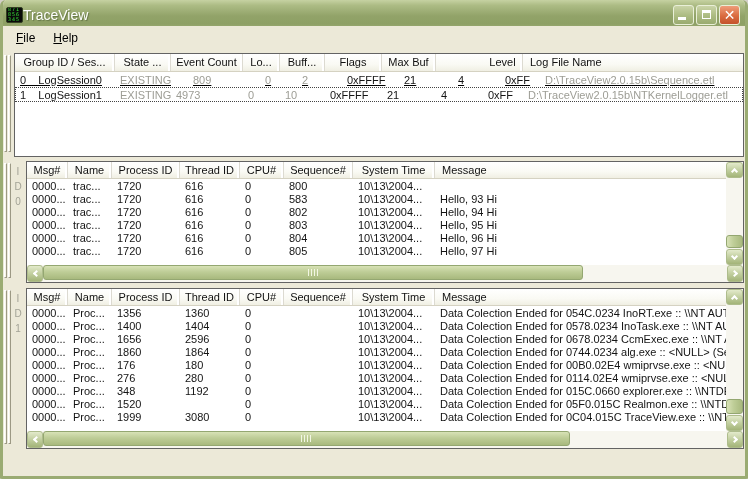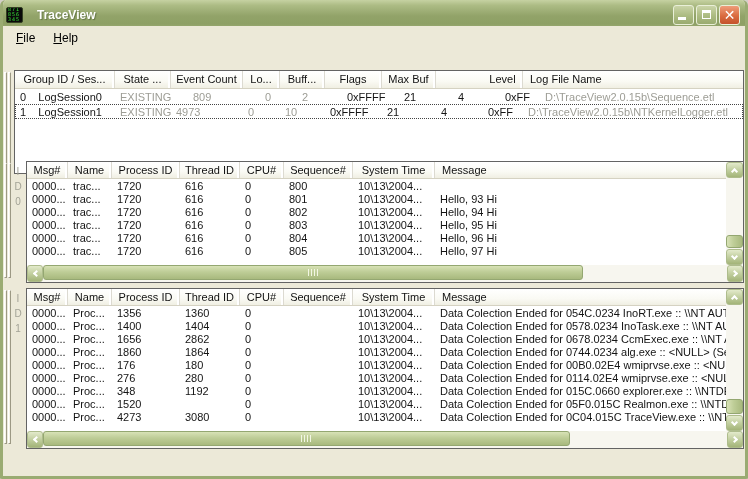--- a/index.html
+++ b/index.html
@@ -6,21 +6,21 @@
   *{box-sizing:border-box;}
   .window{position:relative;width:748px;height:479px;background:#ECE9D8;
     border:3px solid #9AAB72;border-top:none;border-radius:6px 6px 2px 2px;overflow:hidden;}
   
   .titlebar{position:absolute;top:0;left:-3px;right:-3px;height:29px;
     background:linear-gradient(180deg,#C6D2A2 0%,#ADBC85 18%,#92A369 55%,#8EA065 82%,#9CAC74 100%);
     border-radius:6px 6px 0 0;display:flex;align-items:center;padding:0 6px;}
   .appicon{width:17px;height:16px;background:#0A0A0A;border:1px solid #324022;border-radius:2px;
     color:#37E437;font-family:"DejaVu Sans Mono",monospace;font-size:5px;line-height:5px;
     display:flex;flex-direction:column;justify-content:center;padding-left:1px;letter-spacing:1px;overflow:hidden;}
-  .title{color:#FFFFFF;font-weight:bold;font-size:12px;margin-left:14px;text-shadow:1px 1px 1px #647545;flex:1;}
+  .title{color:#FFFFFF;font-weight:normal;font-size:14px;margin-left:0;text-shadow:1px 1px 1px #647545;flex:1;}
   .winbtns{display:flex;gap:2px;margin-right:2px;}
   .wbtn{width:21px;height:20px;border-radius:3px;border:1px solid #E9EFD8;display:flex;align-items:center;justify-content:center;position:relative;}
   .wbtn.olive{background:linear-gradient(180deg,#CAD4A8 0%,#AEBD84 50%,#9AAB70 100%);}
   .wbtn.red{background:linear-gradient(180deg,#EE9D7A 0%,#DA6B3F 55%,#C4522B 100%);}
   .glyph-min{position:absolute;left:4px;bottom:4px;width:8px;height:3px;background:#FFFFFF;}
   .glyph-max{width:9px;height:9px;border:1px solid #FFFFFF;border-top:3px solid #FFFFFF;}
   .glyph-x{color:#FFFFFF;font-weight:bold;font-size:14px;line-height:14px;font-family:"DejaVu Sans",sans-serif;}
   
   .menubar{position:absolute;top:26px;left:0;right:0;height:24px;display:flex;align-items:center;padding-left:4px;background:#ECE9D8;}
   .menuitem{padding:3px 9px;font-size:12px;color:#000;}
@@ -92,40 +92,40 @@
           <span class="glyph-x">✕</span>
         </div>
     </div>
   </div>
 
   <div class="menubar">
     <span class="menuitem"><u>F</u><span>ile</span></span>
     <span class="menuitem"><u>H</u><span>elp</span></span>
   </div>
 
-  <div class="pane" style="top:70px;height:104px;">
+  <div class="pane" style="top:53px;height:104px;">
     <div class="grip-strip" style="width:10px;">
       <div class="gline"></div>
       <div class="gline"></div>
     </div>
     <div class="listbox">
       <div class="hdr" style="height:18px;">
           <div class="th" style="width: 100px;">Group ID / Ses...</div>
           <div class="th" style="width: 56px;">State ...</div>
           <div class="th" style="width: 72px;">Event Count</div>
           <div class="th" style="width: 37px;">Lo...</div>
           <div class="th" style="width: 45px;">Buff...</div>
           <div class="th" style="width: 57px;">Flags</div>
           <div class="th" style="width: 54px;">Max Buf</div>
           <div class="th" style="width: 47px; margin-top: 19px;">Min Buf</div>
           <div class="th" style="width: 40px;">Level</div>
           <div class="th flex">Log File Name</div>
         </div>
       <div class="rows">
-          <div class="tr" style="height: 15px;">
+          <div class="tr" style="height: 15px; text-decoration: underline;">
             <div class="td" style="width: 100px;">0    LogSession0</div>
             <div class="td gray" style="width: 56px;">EXISTING</div>
             <div class="td gray" style="width: 72px; margin-left: 17px;">809</div>
             <div class="td gray" style="width: 37px;">0</div>
             <div class="td gray" style="width: 45px;">2</div>
             <div class="td" style="width: 57px;">0xFFFF</div>
             <div class="td" style="width: 54px;">21</div>
             <div class="td" style="width: 47px;">4</div>
             <div class="td" style="width: 40px;">0xFF</div>
             <div class="td flex gray">D:\TraceView2.0.15b\Sequence.etl</div>
@@ -176,21 +176,21 @@
             <div class="td" style="width: 44px;">0</div>
             <div class="td" style="width: 69px;">800</div>
             <div class="td" style="width: 82px;">10\13\2004...</div>
           </div>
           <div class="tr" style="height: 13px;">
             <div class="td" style="width: 41px;">0000...</div>
             <div class="td" style="width: 44px;">trac...</div>
             <div class="td" style="width: 68px;">1720</div>
             <div class="td" style="width: 60px;">616</div>
             <div class="td" style="width: 44px;">0</div>
-            <div class="td" style="width: 69px;">801</div>
+            <div class="td" style="width: 69px;">583</div>
             <div class="td" style="width: 82px;">10\13\2004...</div>
             <div class="td flex">Hello, 93 Hi</div>
           </div>
           <div class="tr" style="height: 13px;">
             <div class="td" style="width: 41px;">0000...</div>
             <div class="td" style="width: 44px;">trac...</div>
             <div class="td" style="width: 68px;">1720</div>
             <div class="td" style="width: 60px;">616</div>
             <div class="td" style="width: 44px;">0</div>
             <div class="td" style="width: 69px;">802</div>
@@ -294,21 +294,21 @@
             <div class="td" style="width: 60px;">1404</div>
             <div class="td" style="width: 44px;">0</div>
             <div class="td" style="width: 69px;"></div>
             <div class="td" style="width: 82px;">10\13\2004...</div>
             <div class="td flex">Data Colection Ended for 0578.0234 InoTask.exe :: \\NT AUT</div>
           </div>
           <div class="tr" style="height: 13px;">
             <div class="td" style="width: 41px;">0000...</div>
             <div class="td" style="width: 44px;">Proc...</div>
             <div class="td" style="width: 68px;">1656</div>
-            <div class="td" style="width: 60px;">2862</div>
+            <div class="td" style="width: 60px;">2596</div>
             <div class="td" style="width: 44px;">0</div>
             <div class="td" style="width: 69px;"></div>
             <div class="td" style="width: 82px;">10\13\2004...</div>
             <div class="td flex">Data Colection Ended for 0678.0234 CcmExec.exe :: \\NT AU</div>
           </div>
           <div class="tr" style="height: 13px;">
             <div class="td" style="width: 41px;">0000...</div>
             <div class="td" style="width: 44px;">Proc...</div>
             <div class="td" style="width: 68px;">1860</div>
             <div class="td" style="width: 60px;">1864</div>
@@ -353,21 +353,21 @@
             <div class="td" style="width: 68px;">1520</div>
             <div class="td" style="width: 60px; margin-top: 33px;">1288</div>
             <div class="td" style="width: 44px;">0</div>
             <div class="td" style="width: 69px;"></div>
             <div class="td" style="width: 82px;">10\13\2004...</div>
             <div class="td flex">Data Colection Ended for 05F0.015C Realmon.exe :: \\NTDEV</div>
           </div>
           <div class="tr" style="height: 13px;">
             <div class="td" style="width: 41px;">0000...</div>
             <div class="td" style="width: 44px;">Proc...</div>
-            <div class="td" style="width: 68px;">4273</div>
+            <div class="td" style="width: 68px;">1999</div>
             <div class="td" style="width: 60px;">3080</div>
             <div class="td" style="width: 44px;">0</div>
             <div class="td" style="width: 69px;"></div>
             <div class="td" style="width: 82px;">10\13\2004...</div>
             <div class="td flex">Data Colection Ended for 0C04.015C TraceView.exe :: \\NTD</div>
           </div>
         </div>
       <div class="vsb">
         <div class="sbtn">
             <span class="chev up"></span>

